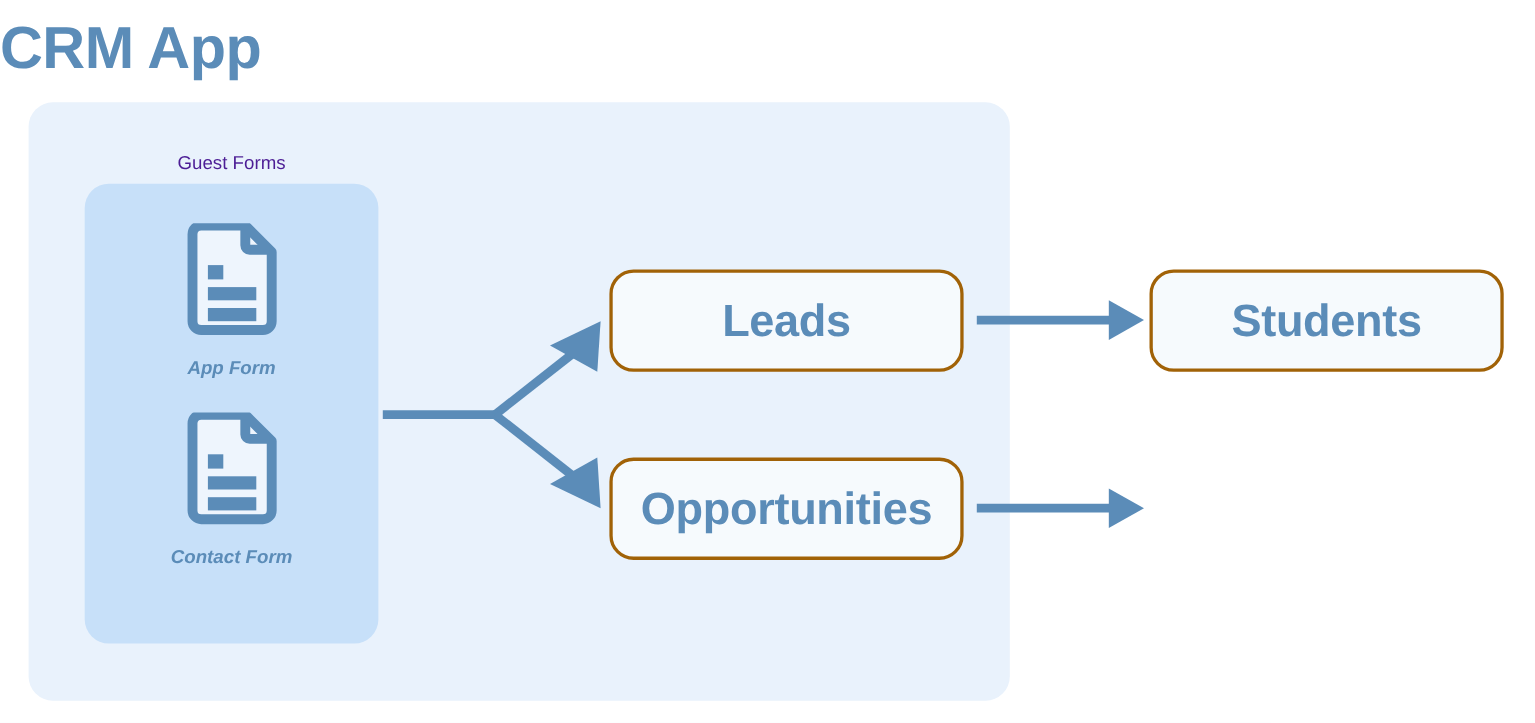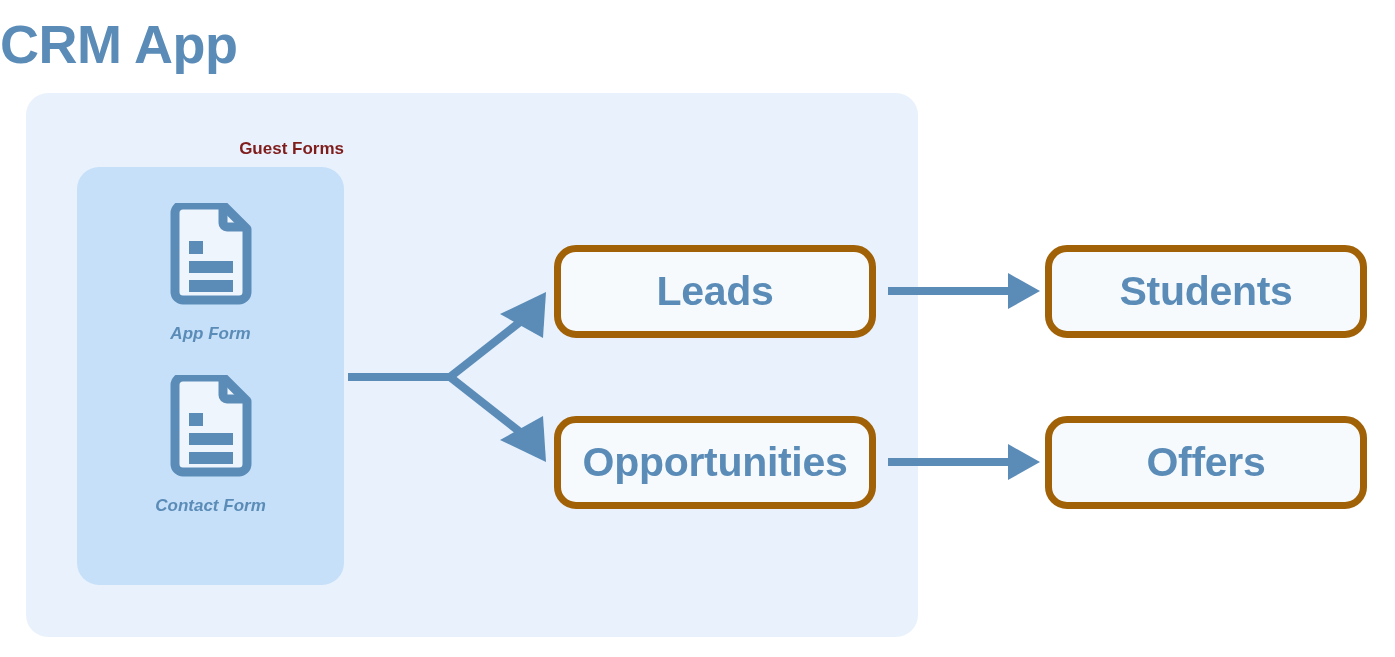--- a/index.html
+++ b/index.html
@@ -56,24 +56,24 @@
     height: 418px;
     background: #c7e0f9;
     border-radius: 22px;
   }
 
   #guest-forms-label {
     position: absolute;
     left: 77px;
     top: 139px;
     width: 267px;
-    text-align: right;
+    text-align: center;
     font-size: 17px;
-    font-weight: bold;
-    color: #7f1d1d;
+    font-weight: normal;
+    color: #4c1d95;
     white-space: nowrap;
   }
 
   
   .form-item {
     position: absolute;
     left: 77px;
     width: 267px;
     text-align: center;
     font-style: italic;
@@ -90,21 +90,21 @@
     font-size: 17px;
     font-weight: bold;
     color: #5b8cb8;
     white-space: nowrap;
   }
 
   
   .entity-box {
     position: absolute;
     background: #f6fafd;
-    border: 7px solid #a16207;
+    border: 3px solid #a16207;
     border-radius: 22px;
     display: flex;
     align-items: center;
     justify-content: center;
     box-sizing: border-box;
     text-align: right;
   }
   .entity-label {
     font-size: 41px;
     font-weight: bold;
@@ -189,17 +189,14 @@
   </div>
 
   <div class="entity-box" id="box-students">
     <span class="entity-label">Students</span>
   </div>
 
   <div class="entity-box" id="box-opportunities">
     <span class="entity-label">Opportunities</span>
   </div>
 
-  <div class="entity-box" id="box-offers">
-    <span class="entity-label">Offers</span>
-  </div>
 
 </div>
 
 </body></html>

